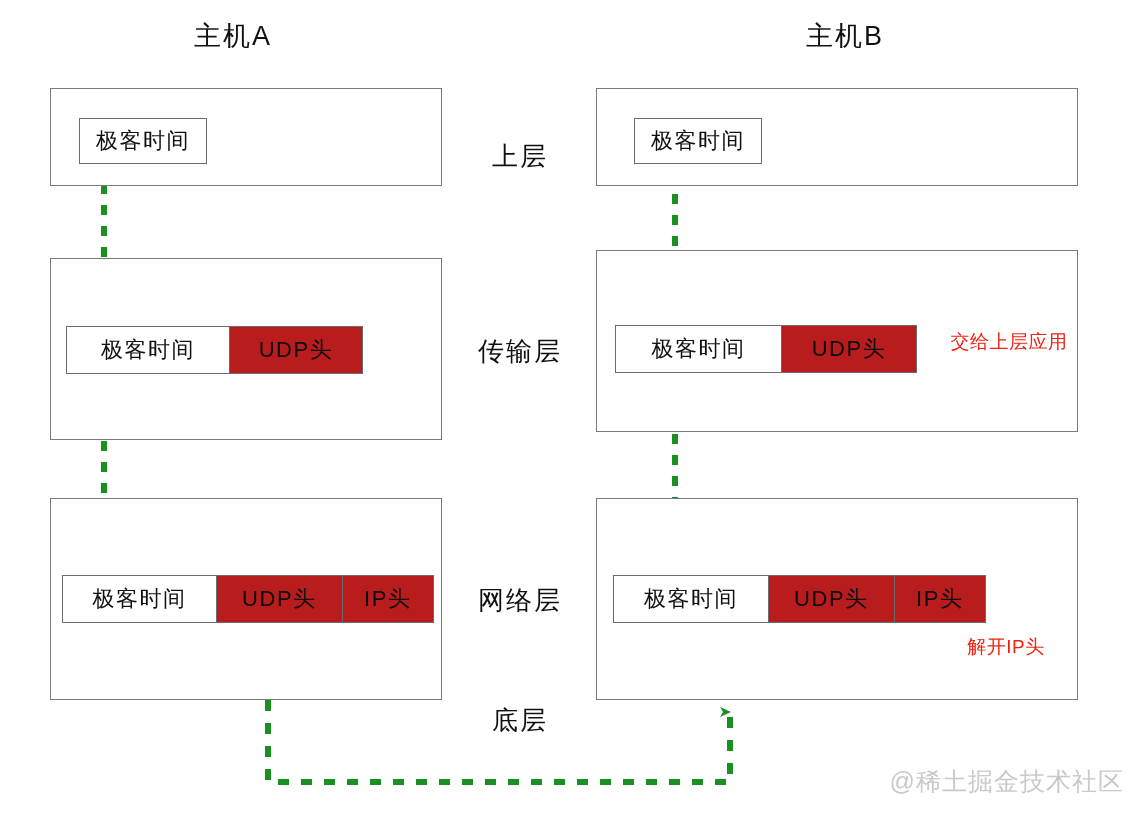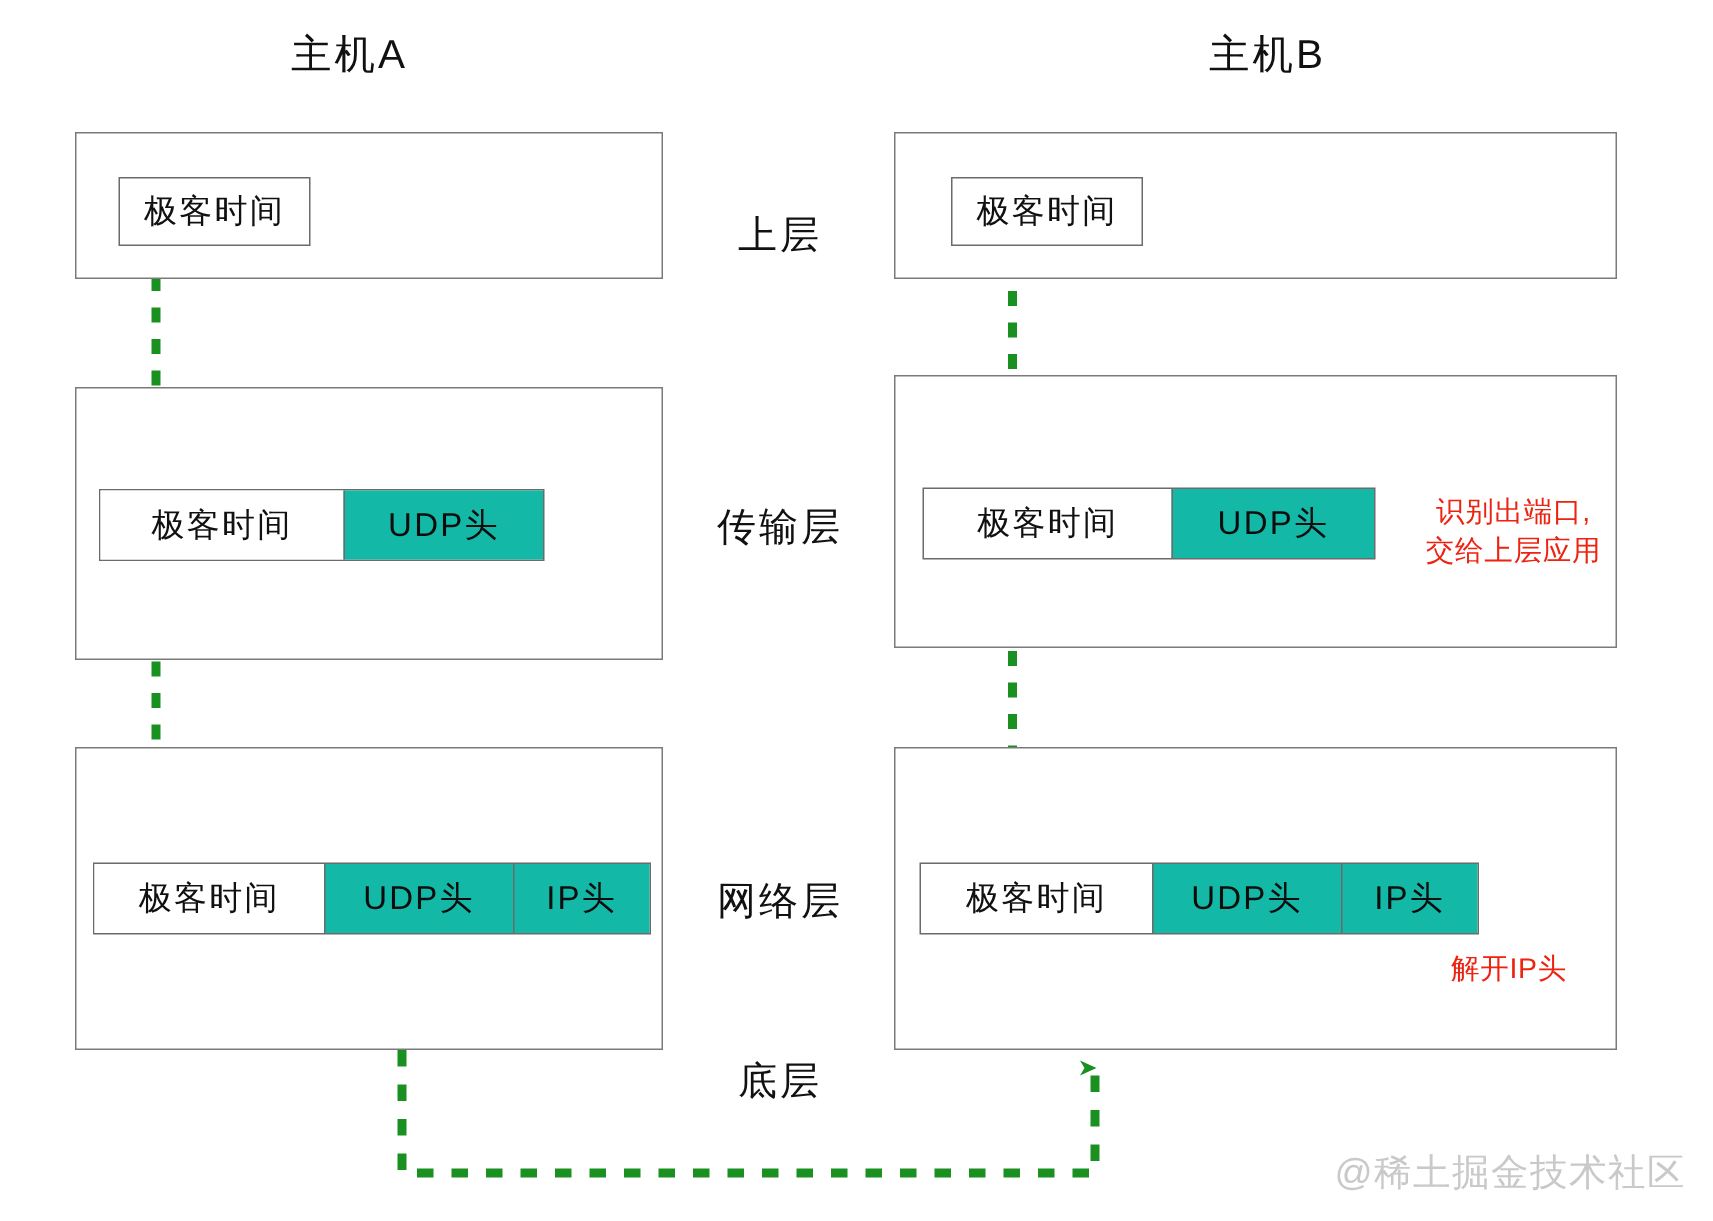--- a/index.html
+++ b/index.html
@@ -63,21 +63,21 @@
     box-sizing: border-box;
     font-size: 22px;
     letter-spacing: 1.5px;
     color: #111111;
     white-space: nowrap;
   }
   .seg.data {
     background: #ffffff;
   }
   .seg.hdr {
-    background: #14b8a6;
+    background: #b91c1c;
     color: #0d0d0d;
     border-left: 1.6px solid #6b6b6b;
   }
 
   .app-box {
     position: absolute;
     box-sizing: border-box;
     border: 1.6px solid #6b6b6b;
     background: #ffffff;
     display: flex;
@@ -209,21 +209,20 @@
   </div>
   <div class="seg hdr" style="width:126px;">
     <span>UDP头</span>
   </div>
   <div class="seg hdr" style="width:92px;">
     <span>IP头</span>
   </div>
 </div>
 
 <div class="red-note center" style="left:934px; top:329px; width:150px;">
-  <div>识别出端口,</div>
   <div>交给上层应用</div>
 </div>
 
 <div class="red-note center" style="left:922px; top:634px; width:168px;">
   <div>解开IP头</div>
 </div>
 
 <div class="layer-label" style="left:460px; top:124px; width:120px;margin-top:15px;">
   <span>上层</span>
 </div>

